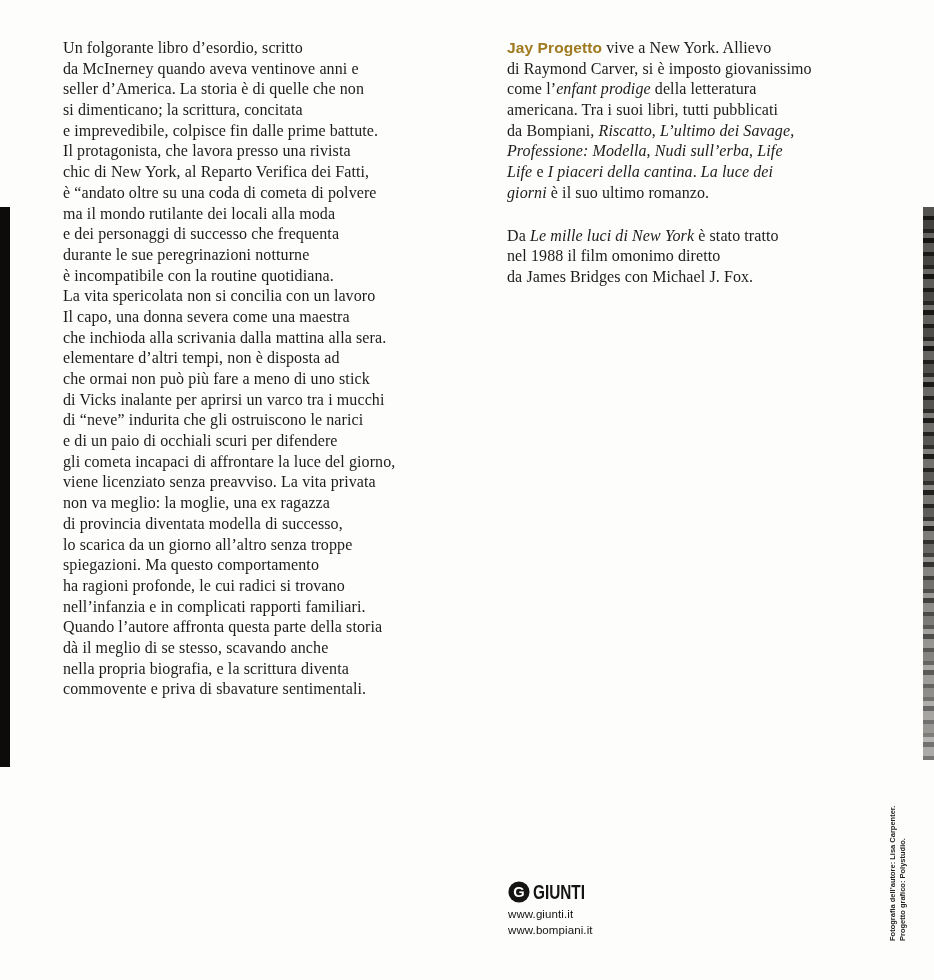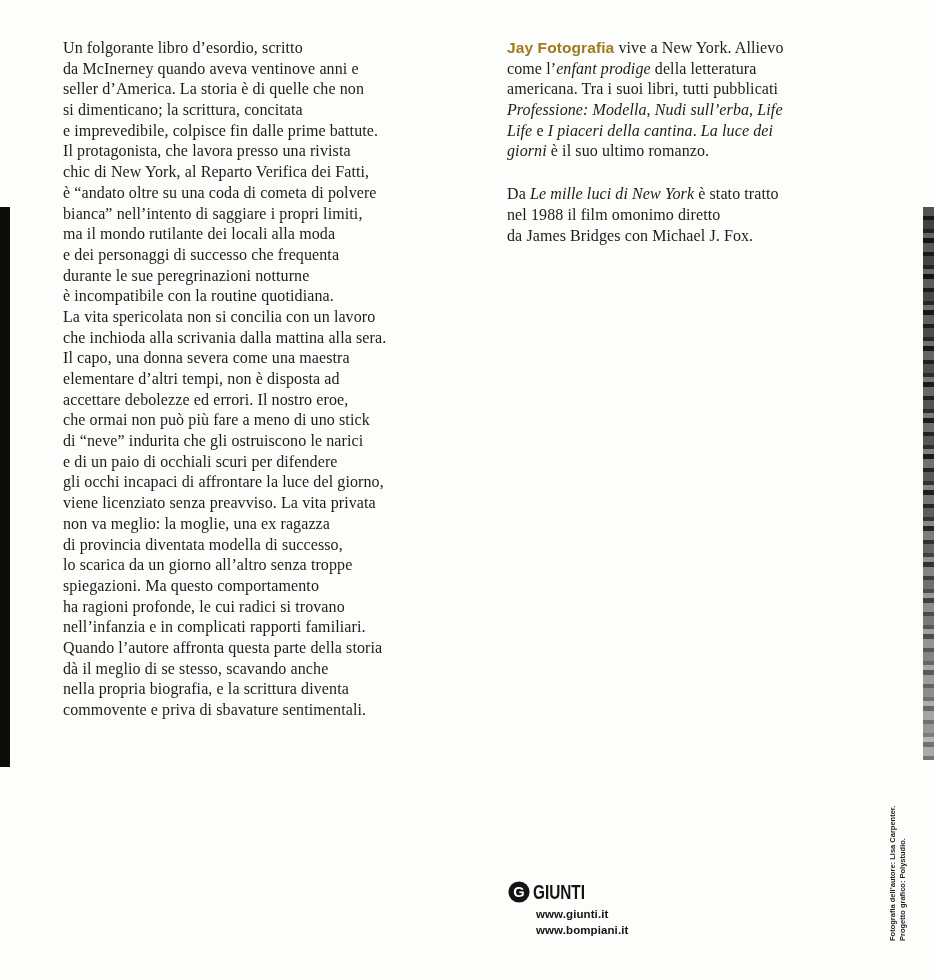--- a/index.html
+++ b/index.html
@@ -44,23 +44,23 @@
     display:flex;align-items:center;
     font-family:"Liberation Sans", sans-serif;
   }
   .logo-mark{width:22px;height:22px;display:block;}
   .logo-text{
     font-size:21px;font-weight:800;color:#151413;
     transform:scaleX(.73);transform-origin:0 50%;
     margin-left:3px;letter-spacing:0;
   }
   .urls{
-    position:absolute;left:536px;top:907px;
+    position:absolute;left:508px;top:907px;
     font-family:"Liberation Sans", sans-serif;
-    font-weight:bold;font-size:11.5px;line-height:15.5px;
+    font-weight:normal;font-size:11.5px;line-height:15.5px;
     color:#141312;letter-spacing:.1px;
   }
   .credits{
     position:absolute;left:888px;top:941px;
     transform:rotate(-90deg);transform-origin:0 0;
     font-family:"Liberation Sans", sans-serif;
     font-size:7.5px;font-weight:bold;line-height:9.5px;
     color:#242220;white-space:nowrap;
   }
 </style>
@@ -73,52 +73,53 @@
 
 <div class="col col-left">
     <div class="tline">Un folgorante libro d’esordio, scritto</div>
     <div class="tline">da McInerney quando aveva ventinove anni e</div>
     <div class="tline">seller d’America. La storia è di quelle che non</div>
     <div class="tline">si dimenticano; la scrittura, concitata</div>
     <div class="tline">e imprevedibile, colpisce fin dalle prime battute.</div>
     <div class="tline">Il protagonista, che lavora presso una rivista</div>
     <div class="tline">chic di New York, al Reparto Verifica dei Fatti,</div>
     <div class="tline">è “andato oltre su una coda di cometa di polvere</div>
-    <div class="tline">bianca” nell’intento di saggiare i propri limiti,</div>
     <div class="tline">ma il mondo rutilante dei locali alla moda</div>
     <div class="tline">e dei personaggi di successo che frequenta</div>
     <div class="tline">durante le sue peregrinazioni notturne</div>
     <div class="tline">è incompatibile con la routine quotidiana.</div>
     <div class="tline">La vita spericolata non si concilia con un lavoro</div>
+    <div class="tline">Il capo, una donna severa come una maestra</div>
     <div class="tline">che inchioda alla scrivania dalla mattina alla sera.</div>
-    <div class="tline">Il capo, una donna severa come una maestra</div>
     <div class="tline">elementare d’altri tempi, non è disposta ad</div>
-    <div class="tline">accettare debolezze ed errori. Il nostro eroe,</div>
     <div class="tline">che ormai non può più fare a meno di uno stick</div>
+    <div class="tline">di Vicks inalante per aprirsi un varco tra i mucchi</div>
     <div class="tline">di “neve” indurita che gli ostruiscono le narici</div>
     <div class="tline">e di un paio di occhiali scuri per difendere</div>
-    <div class="tline">gli occhi incapaci di affrontare la luce del giorno,</div>
+    <div class="tline">gli cometa incapaci di affrontare la luce del giorno,</div>
     <div class="tline">viene licenziato senza preavviso. La vita privata</div>
     <div class="tline">non va meglio: la moglie, una ex ragazza</div>
     <div class="tline">di provincia diventata modella di successo,</div>
     <div class="tline">lo scarica da un giorno all’altro senza troppe</div>
     <div class="tline">spiegazioni. Ma questo comportamento</div>
     <div class="tline">ha ragioni profonde, le cui radici si trovano</div>
     <div class="tline">nell’infanzia e in complicati rapporti familiari.</div>
     <div class="tline">Quando l’autore affronta questa parte della storia</div>
     <div class="tline">dà il meglio di se stesso, scavando anche</div>
     <div class="tline">nella propria biografia, e la scrittura diventa</div>
     <div class="tline">commovente e priva di sbavature sentimentali.</div>
   </div>
 
 <div class="col col-right">
   <div>
-      <div class="tline"><span class="seg-gold">Jay Fotografia</span><span> vive a New York. Allievo</span></div>
+      <div class="tline"><span class="seg-gold">Jay Progetto</span><span> vive a New York. Allievo</span></div>
+      <div class="tline"><span>di Raymond Carver, si è imposto giovanissimo</span></div>
       <div class="tline"><span>come l’</span><span class="seg-italic">enfant prodige</span><span> della letteratura</span></div>
       <div class="tline"><span>americana. Tra i suoi libri, tutti pubblicati</span></div>
+      <div class="tline"><span>da Bompiani, </span><span class="seg-italic">Riscatto</span><span>, </span><span class="seg-italic">L’ultimo dei Savage</span><span>,</span></div>
       <div class="tline"><span class="seg-italic">Professione: Modella</span><span>, </span><span class="seg-italic">Nudi sull’erba</span><span>, </span><span class="seg-italic">Life</span></div>
       <div class="tline"><span class="seg-italic">Life</span><span> e </span><span class="seg-italic">I piaceri della cantina</span><span>. </span><span class="seg-italic">La luce dei</span></div>
       <div class="tline"><span class="seg-italic">giorni</span><span> è il suo ultimo romanzo.</span></div>
     </div>
   <div class="para2">
       <div class="tline"><span>Da </span><span class="seg-italic">Le mille luci di New York</span><span> è stato tratto</span></div>
       <div class="tline"><span>nel 1988 il film omonimo diretto</span></div>
       <div class="tline"><span>da James Bridges con Michael J. Fox.</span></div>
     </div>
 </div>

